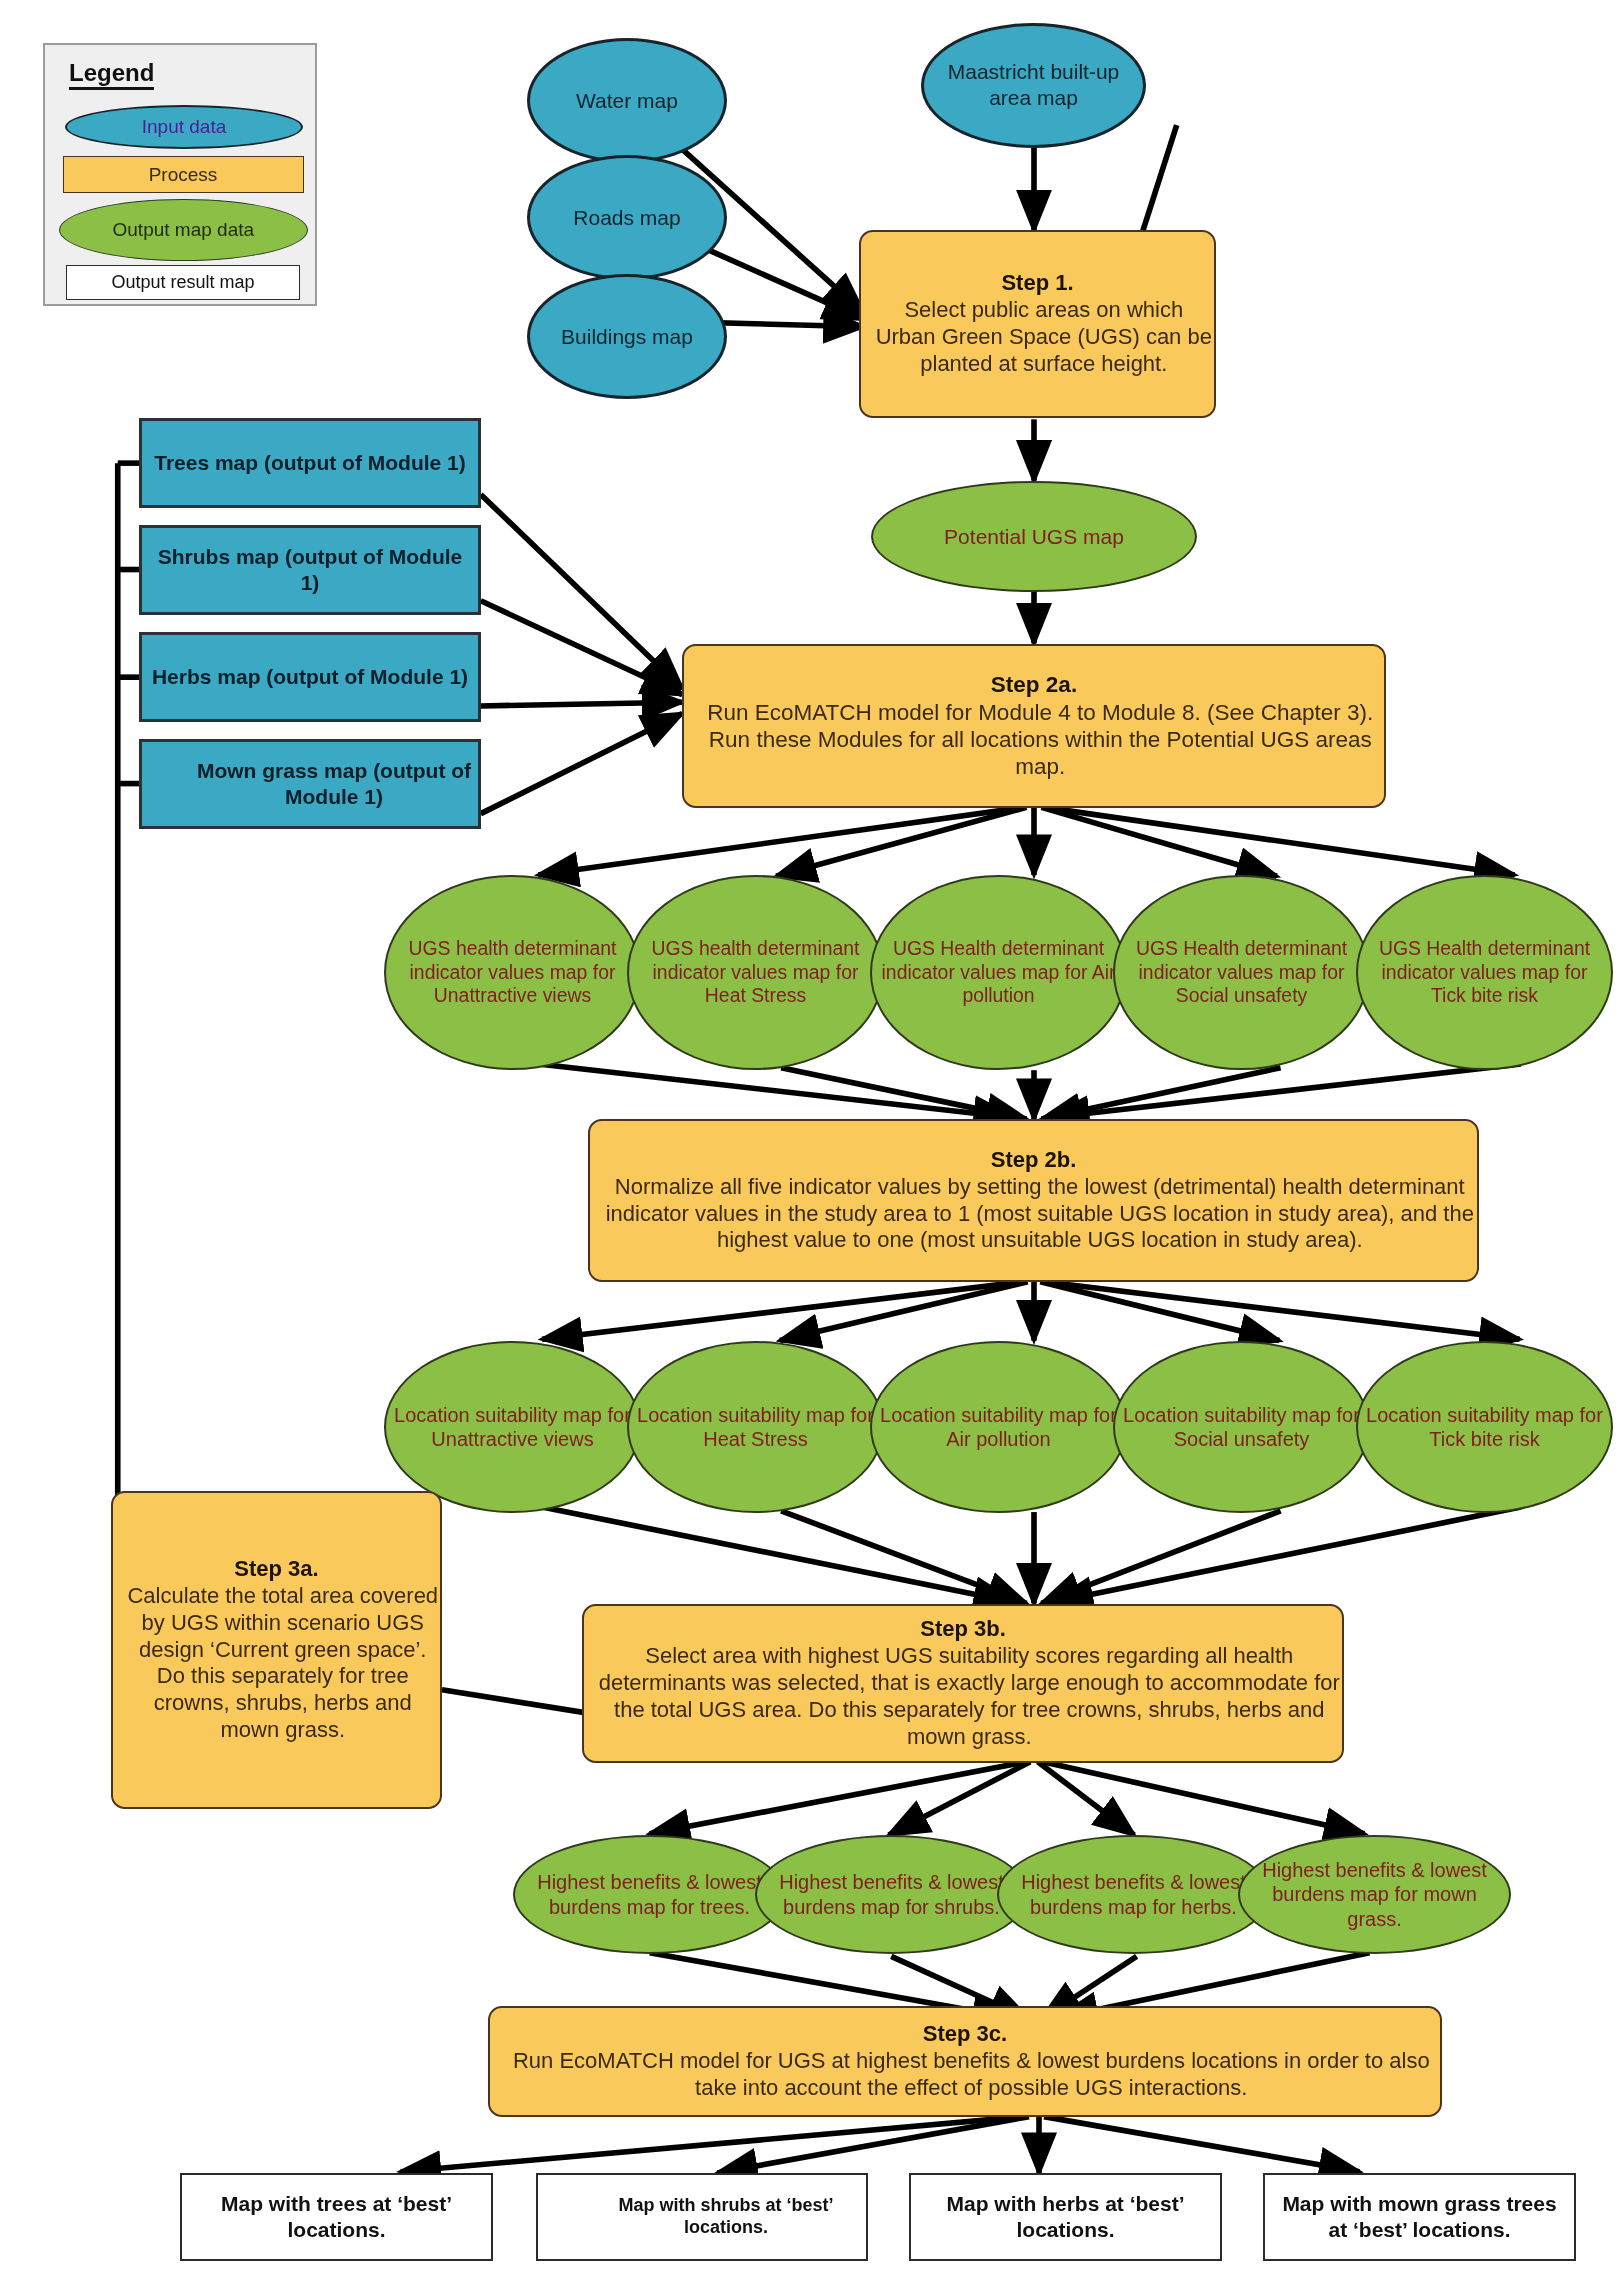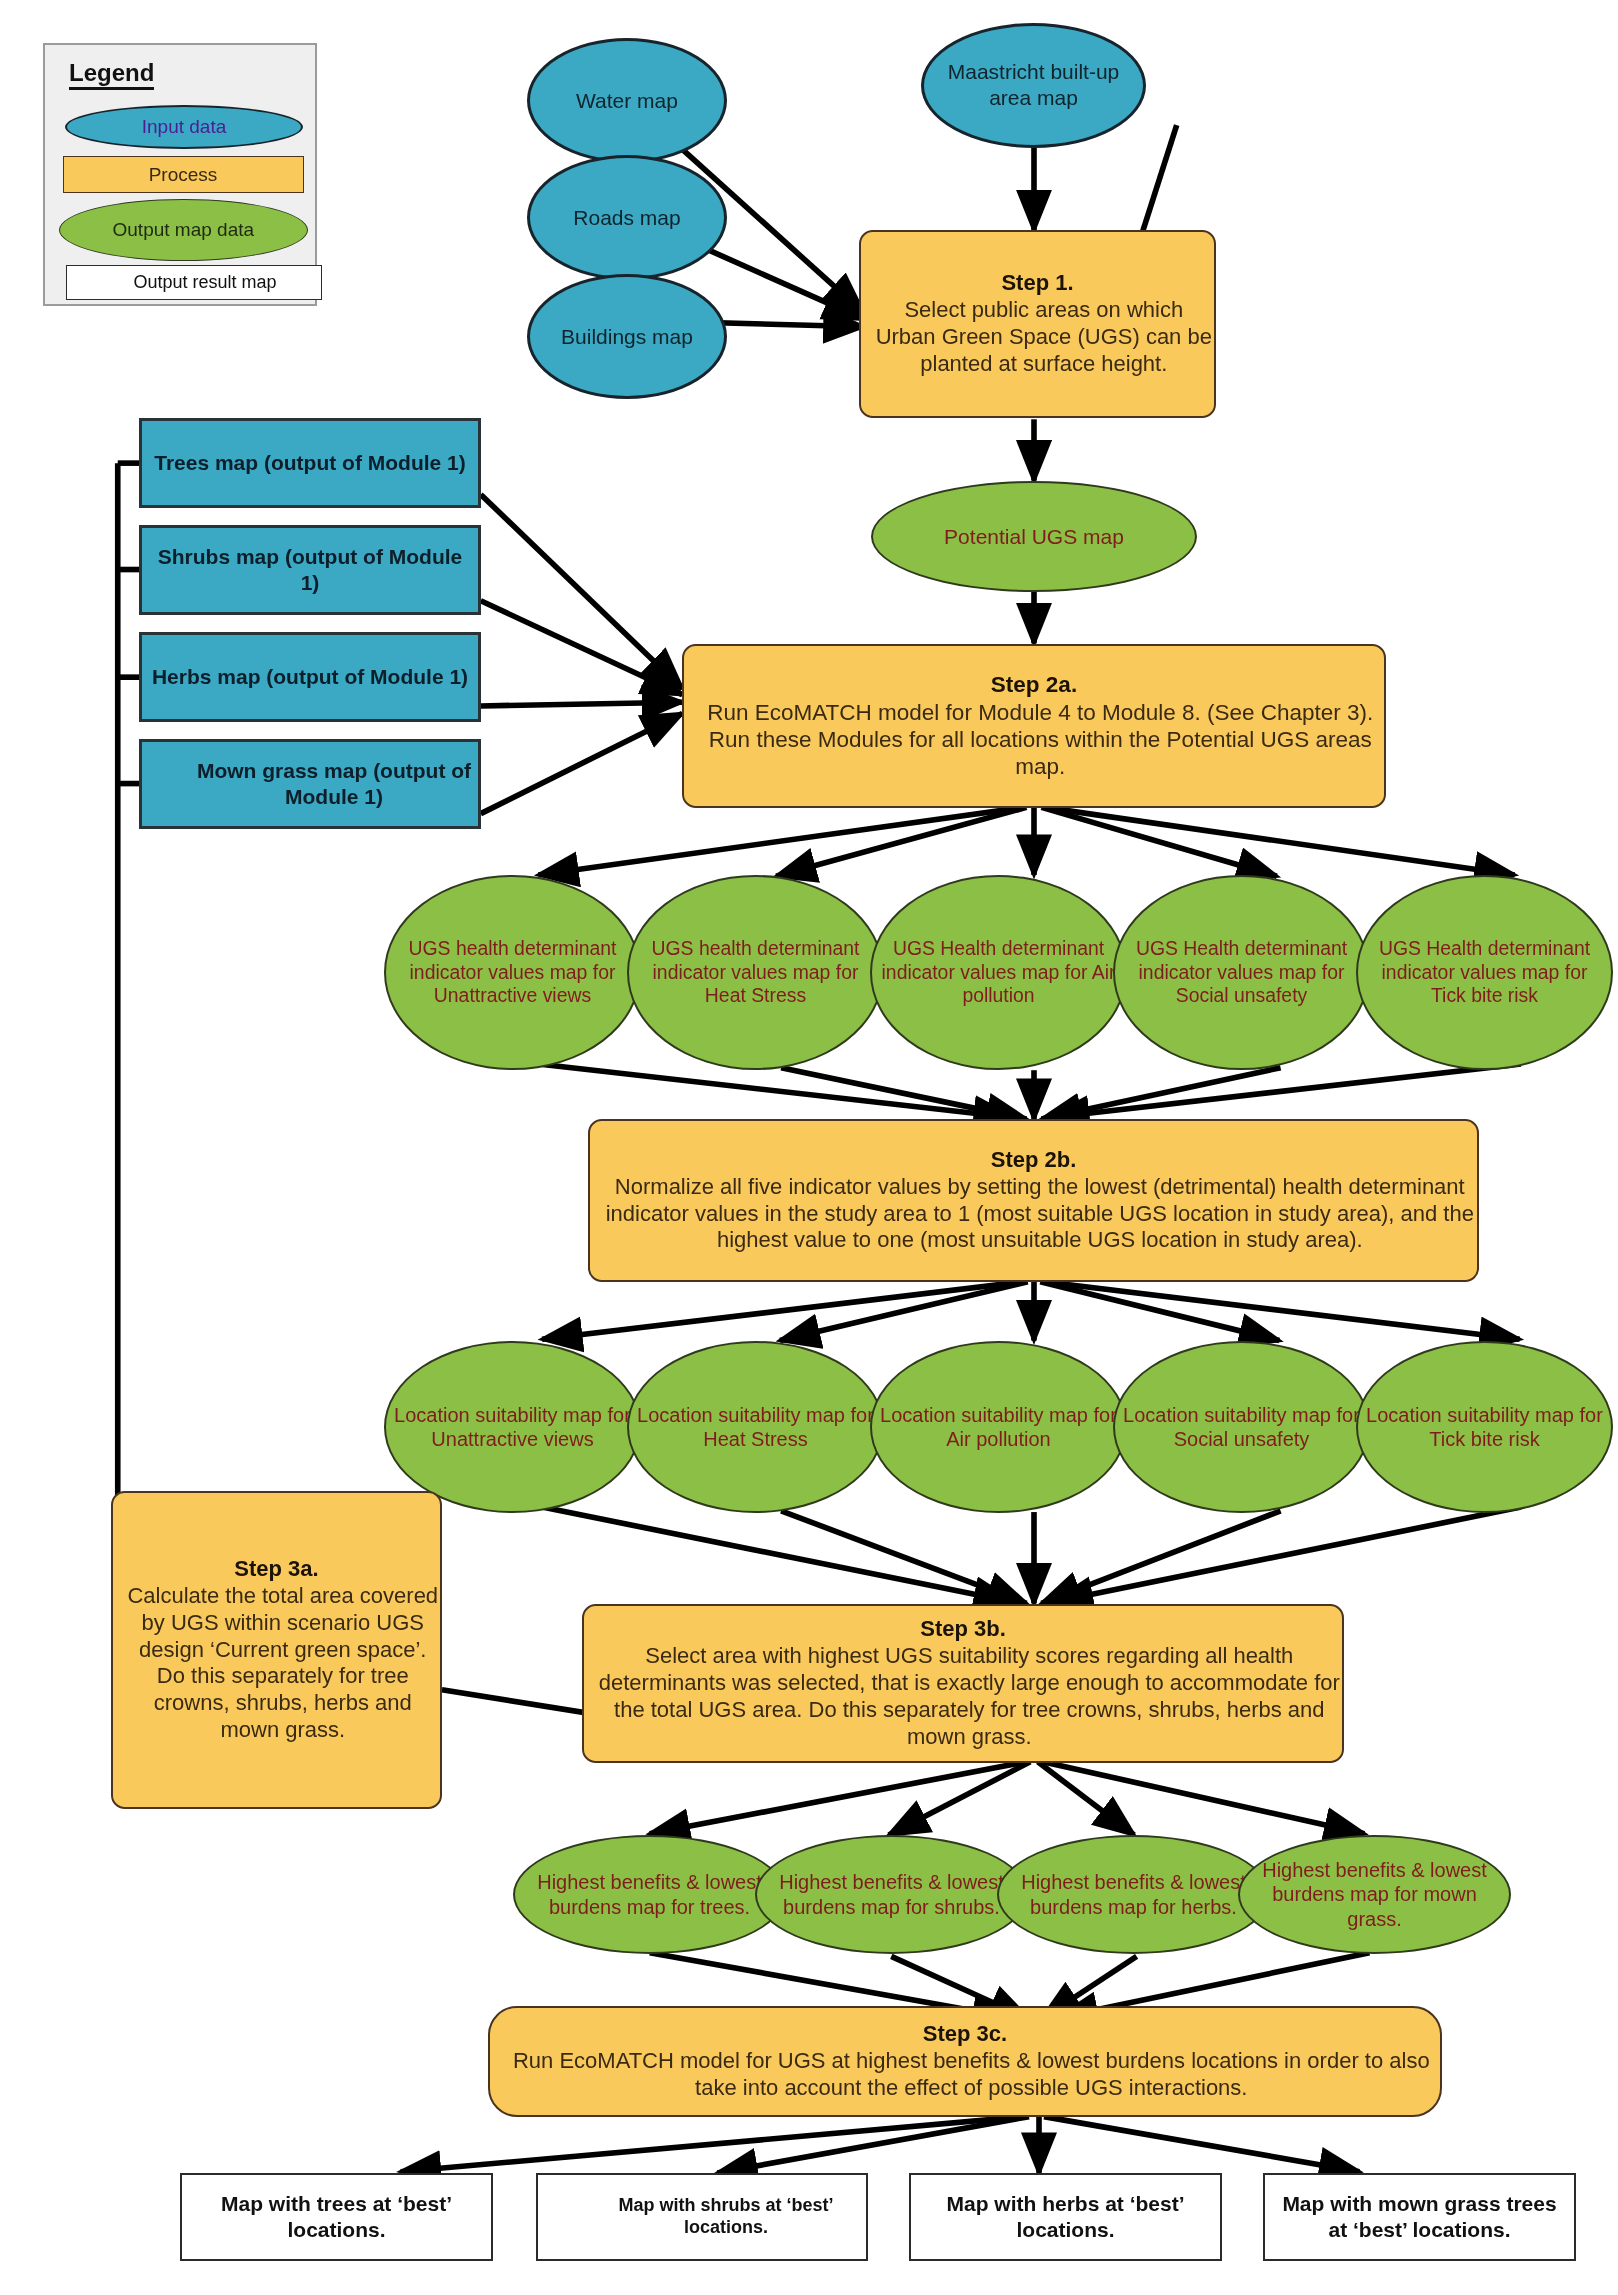--- a/index.html
+++ b/index.html
@@ -32,21 +32,21 @@
           display:flex;align-items:center;justify-content:center;font-size:19px;color:#4c1d95;}
   .lg-proc{position:absolute;left:17.5px;top:111px;width:239px;height:35px;
           background:#f9c95c;border:1.9px solid #4a3420;
           display:flex;align-items:center;justify-content:center;font-size:19px;color:#3a2a14;}
   .lg-ell-green{position:absolute;left:13.8px;top:154px;width:247px;height:60px;
           background:#8cbf45;border:1.9px solid #2f3a1d;border-radius:50%;
           display:flex;align-items:center;justify-content:center;text-align:center;
           font-size:19px;color:#1f2a12;line-height:1.15;}
   .lg-rect{position:absolute;left:21px;top:220px;width:232px;height:33px;
           background:#fff;border:1.9px solid #2b2b2b;
-          display:flex;align-items:center;justify-content:center;font-size:18px;color:#111;padding-left:22px;}
+          display:flex;align-items:center;justify-content:center;font-size:18px;color:#111;}
 </style>
 </head>
 <body>
 
 <div id="stage">
 
   <svg id="edges" viewBox="0 0 2585 3667">
     <defs>
       <marker id="ah" markerWidth="9" markerHeight="9" refX="7.2" refY="3.2" orient="auto" markerUnits="strokeWidth">
         <path d="M0,0 L8,3.2 L0,6.4 z" fill="#000"></path>
@@ -236,21 +236,21 @@
   <div class="node ell-green" style="left:755px;top:1835px;width:273px;height:119px;font-size:20px;">
     <span>Highest benefits &amp; lowest burdens map for shrubs.</span>
   </div>
   <div class="node ell-green" style="left:997px;top:1835px;width:273px;height:119px;font-size:20px;">
     <span>Highest benefits &amp; lowest burdens map for herbs.</span>
   </div>
   <div class="node ell-green" style="left:1238px;top:1835px;width:273px;height:119px;font-size:20px;">
     <span>Highest benefits &amp; lowest burdens map for mown grass.</span>
   </div>
 
-  <div class="node proc" style="left:488px;top:2006px;width:954px;height:111px;font-size:22px;border-radius:29px;">
+  <div class="node proc" style="left:488px;top:2006px;width:954px;height:111px;font-size:22px;">
     <span>
       <b>Step 3c.</b><span> Run EcoMATCH model for UGS at highest benefits &amp; lowest burdens locations in order to also take into account the effect of possible UGS interactions.</span>
     </span>
   </div>
 
   <div class="node rect-white" style="left:180px;top:2173px;width:313px;height:88px;font-size:21px;">
     <span>Map with trees at ‘best’ locations.</span>
   </div>
   <div class="node rect-white" style="left:536px;top:2173px;width:332px;height:88px;font-size:18px;padding-left:48px;">
     <span>Map with shrubs at ‘best’ locations.</span>

